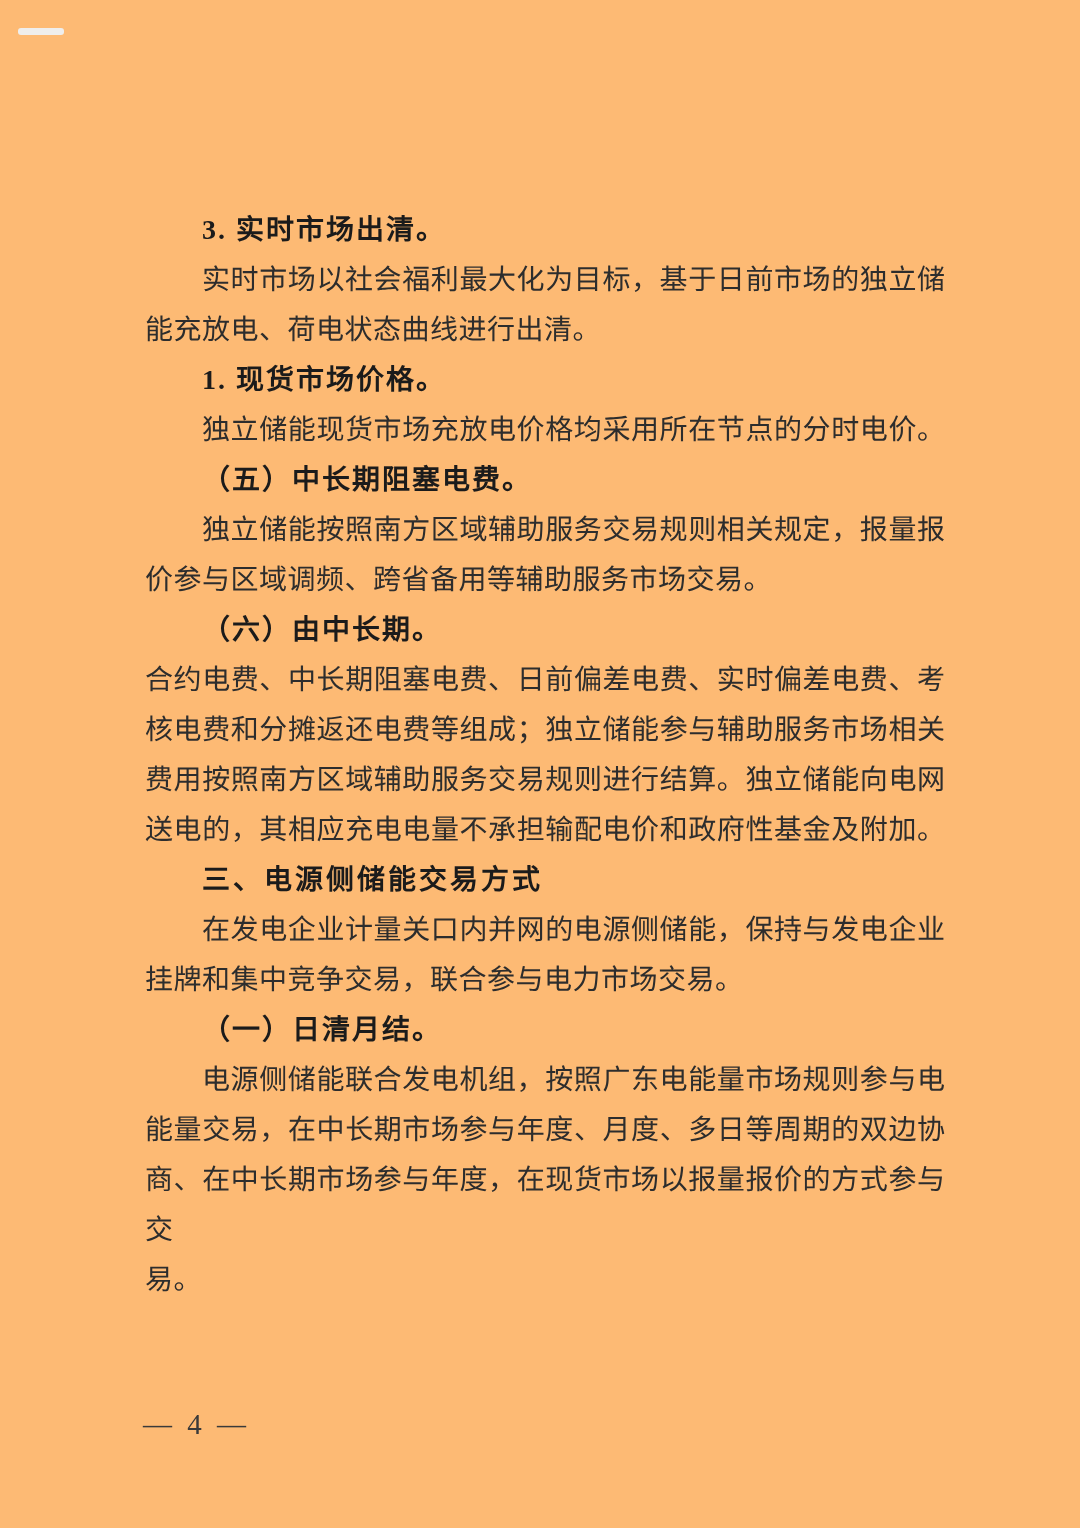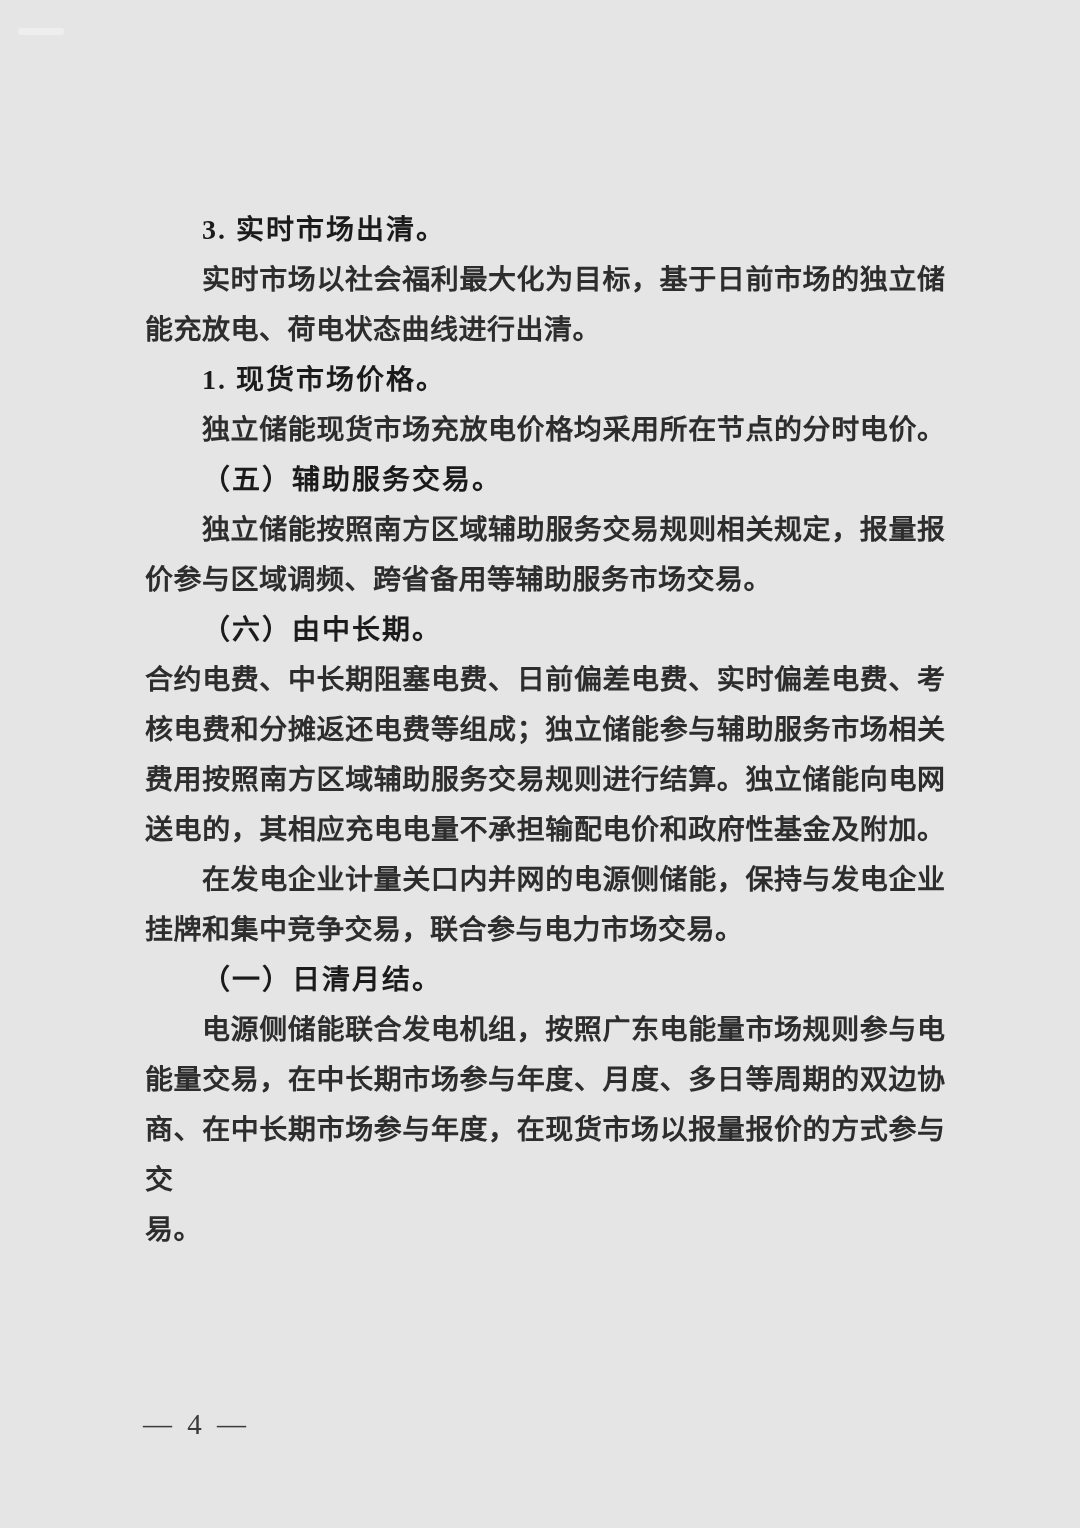--- a/index.html
+++ b/index.html
@@ -5,21 +5,21 @@
   html, body {
     margin: 0;
     padding: 0;
     background: #ffffff;
   }
   .page {
     position: relative;
     width: 1080px;
     height: 1528px;
     margin: 0 auto;
-    background: #e5e5e5;
+    background: #fdba74;
     overflow: hidden;
     font-family: "Liberation Serif", "DejaVu Serif", serif;
   }
   
   .artifact {
     position: absolute;
     left: 18px;
     top: 28px;
     width: 46px;
     height: 7px;
@@ -33,21 +33,20 @@
     width: 800px;
   }
   .line {
     font-size: 28px;
     line-height: 50px;
     color: #2d2d2d;
     text-align: justify;
     text-align-last: left;
     white-space: nowrap;
     letter-spacing: 0.5px;
-    font-weight: bold;
   }
   .line.j {
     white-space: normal;
     text-align-last: justify;
     letter-spacing: 0;
   }
   .line.i {
     padding-left: 57px;
   }
   .line.h {
@@ -77,28 +76,29 @@
 
 <div class="page">
   <div class="artifact"></div>
 
   <div class="content">
     <div class="line h i">3. 实时市场出清。</div>
     <div class="line i j">实时市场以社会福利最大化为目标，基于日前市场的独立储</div>
     <div class="line">能充放电、荷电状态曲线进行出清。</div>
     <div class="line h i">1. 现货市场价格。</div>
     <div class="line i j">独立储能现货市场充放电价格均采用所在节点的分时电价。</div>
-    <div class="line h i">（五）辅助服务交易。</div>
+    <div class="line h i">（五）中长期阻塞电费。</div>
     <div class="line i j">独立储能按照南方区域辅助服务交易规则相关规定，报量报</div>
     <div class="line">价参与区域调频、跨省备用等辅助服务市场交易。</div>
     <div class="line h i">（六）由中长期。</div>
     <div class="line j">合约电费、中长期阻塞电费、日前偏差电费、实时偏差电费、考</div>
     <div class="line j">核电费和分摊返还电费等组成；独立储能参与辅助服务市场相关</div>
     <div class="line j">费用按照南方区域辅助服务交易规则进行结算。独立储能向电网</div>
     <div class="line j">送电的，其相应充电电量不承担输配电价和政府性基金及附加。</div>
+    <div class="line h i hei">三、电源侧储能交易方式</div>
     <div class="line i j">在发电企业计量关口内并网的电源侧储能，保持与发电企业</div>
     <div class="line">挂牌和集中竞争交易，联合参与电力市场交易。</div>
     <div class="line h i">（一）日清月结。</div>
     <div class="line i j">电源侧储能联合发电机组，按照广东电能量市场规则参与电</div>
     <div class="line j">能量交易，在中长期市场参与年度、月度、多日等周期的双边协</div>
     <div class="line j">商、在中长期市场参与年度，在现货市场以报量报价的方式参与交</div>
     <div class="line">易。</div>
   </div>
 
   <div class="footer">— 4 —</div>

